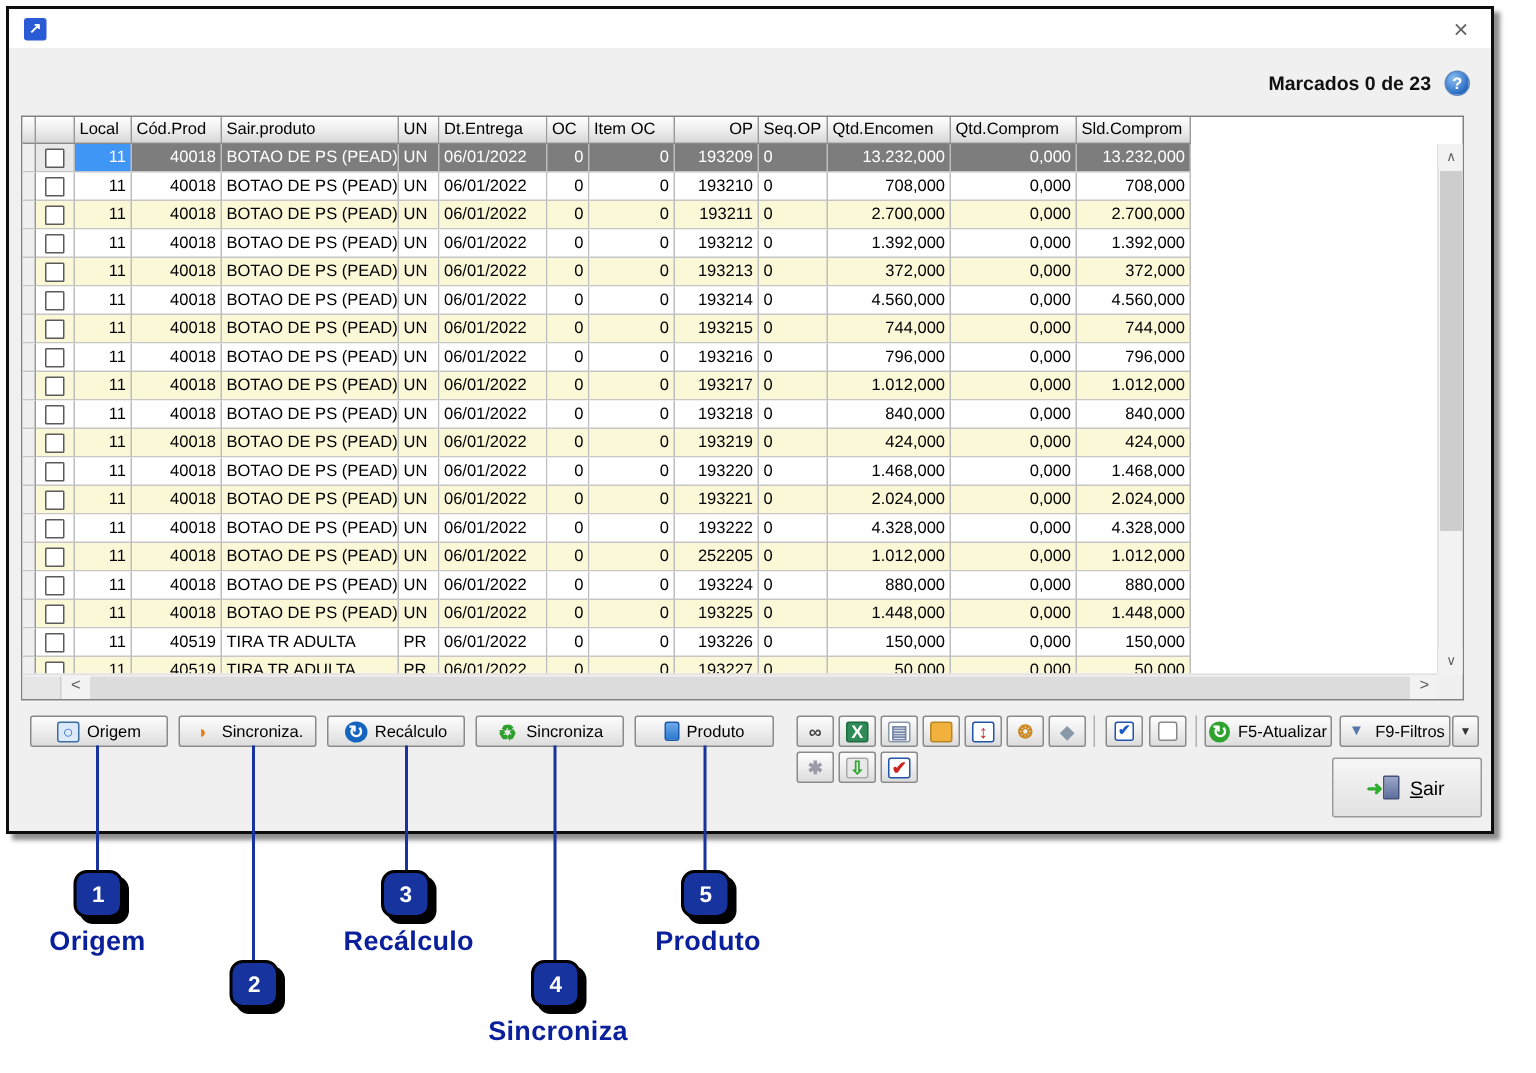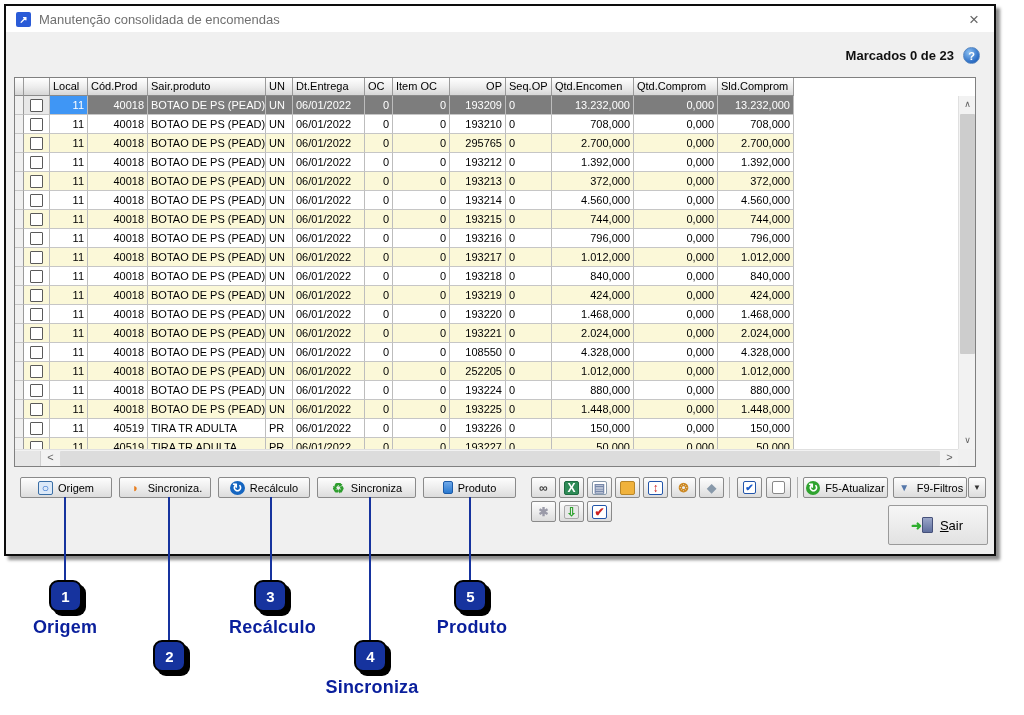--- a/index.html
+++ b/index.html
@@ -82,21 +82,20 @@
 </style>
 </head>
 <body>
 
 <div id="stage">
 
   <div class="window">
 
     <div class="titlebar">
       <div class="app-icon">↗</div>
-      <div class="title-text">Manutenção consolidada de encomendas</div>
       <div class="close-x">×</div>
     </div>
 
     <div class="marcados">Marcados 0 de 23</div>
     <div class="help-icon">?</div>
 
     <div class="grid-box">
       <div class="grid-head" id="gridHead">
           <div class="ghc" style="width: 9px; text-align: left;"></div>
           <div class="ghc" style="width: 26px; text-align: left;"></div>
@@ -155,21 +154,21 @@
             <div class="gc chk-cell" style="width: 26px;">
               <div class="chk"></div>
             </div>
             <div class="gc r local-cell" style="width: 38px;">11</div>
             <div class="gc r" style="width: 60px;">40018</div>
             <div class="gc" style="width: 118px;">BOTAO DE PS (PEAD)</div>
             <div class="gc" style="width: 27px;">UN</div>
             <div class="gc" style="width: 72px;">06/01/2022</div>
             <div class="gc r" style="width: 28px;">0</div>
             <div class="gc r" style="width: 57px;">0</div>
-            <div class="gc r" style="width: 56px;">295765</div>
+            <div class="gc r" style="width: 56px;">193211</div>
             <div class="gc" style="width: 46px;">0</div>
             <div class="gc r" style="width: 82px;">2.700,000</div>
             <div class="gc r" style="width: 84px;">0,000</div>
             <div class="gc r" style="width: 76px;">2.700,000</div>
           </div>
           <div class="grow row-white">
             <div class="gc sel-strip" style="width: 9px;"></div>
             <div class="gc chk-cell" style="width: 26px;">
               <div class="chk"></div>
             </div>
@@ -353,21 +352,21 @@
             <div class="gc chk-cell" style="width: 26px;">
               <div class="chk"></div>
             </div>
             <div class="gc r local-cell" style="width: 38px;">11</div>
             <div class="gc r" style="width: 60px;">40018</div>
             <div class="gc" style="width: 118px;">BOTAO DE PS (PEAD)</div>
             <div class="gc" style="width: 27px;">UN</div>
             <div class="gc" style="width: 72px;">06/01/2022</div>
             <div class="gc r" style="width: 28px;">0</div>
             <div class="gc r" style="width: 57px;">0</div>
-            <div class="gc r" style="width: 56px;">108550</div>
+            <div class="gc r" style="width: 56px;">193222</div>
             <div class="gc" style="width: 46px;">0</div>
             <div class="gc r" style="width: 82px;">4.328,000</div>
             <div class="gc r" style="width: 84px;">0,000</div>
             <div class="gc r" style="width: 76px;">4.328,000</div>
           </div>
           <div class="grow row-yellow">
             <div class="gc sel-strip" style="width: 9px;"></div>
             <div class="gc chk-cell" style="width: 26px;">
               <div class="chk"></div>
             </div>

